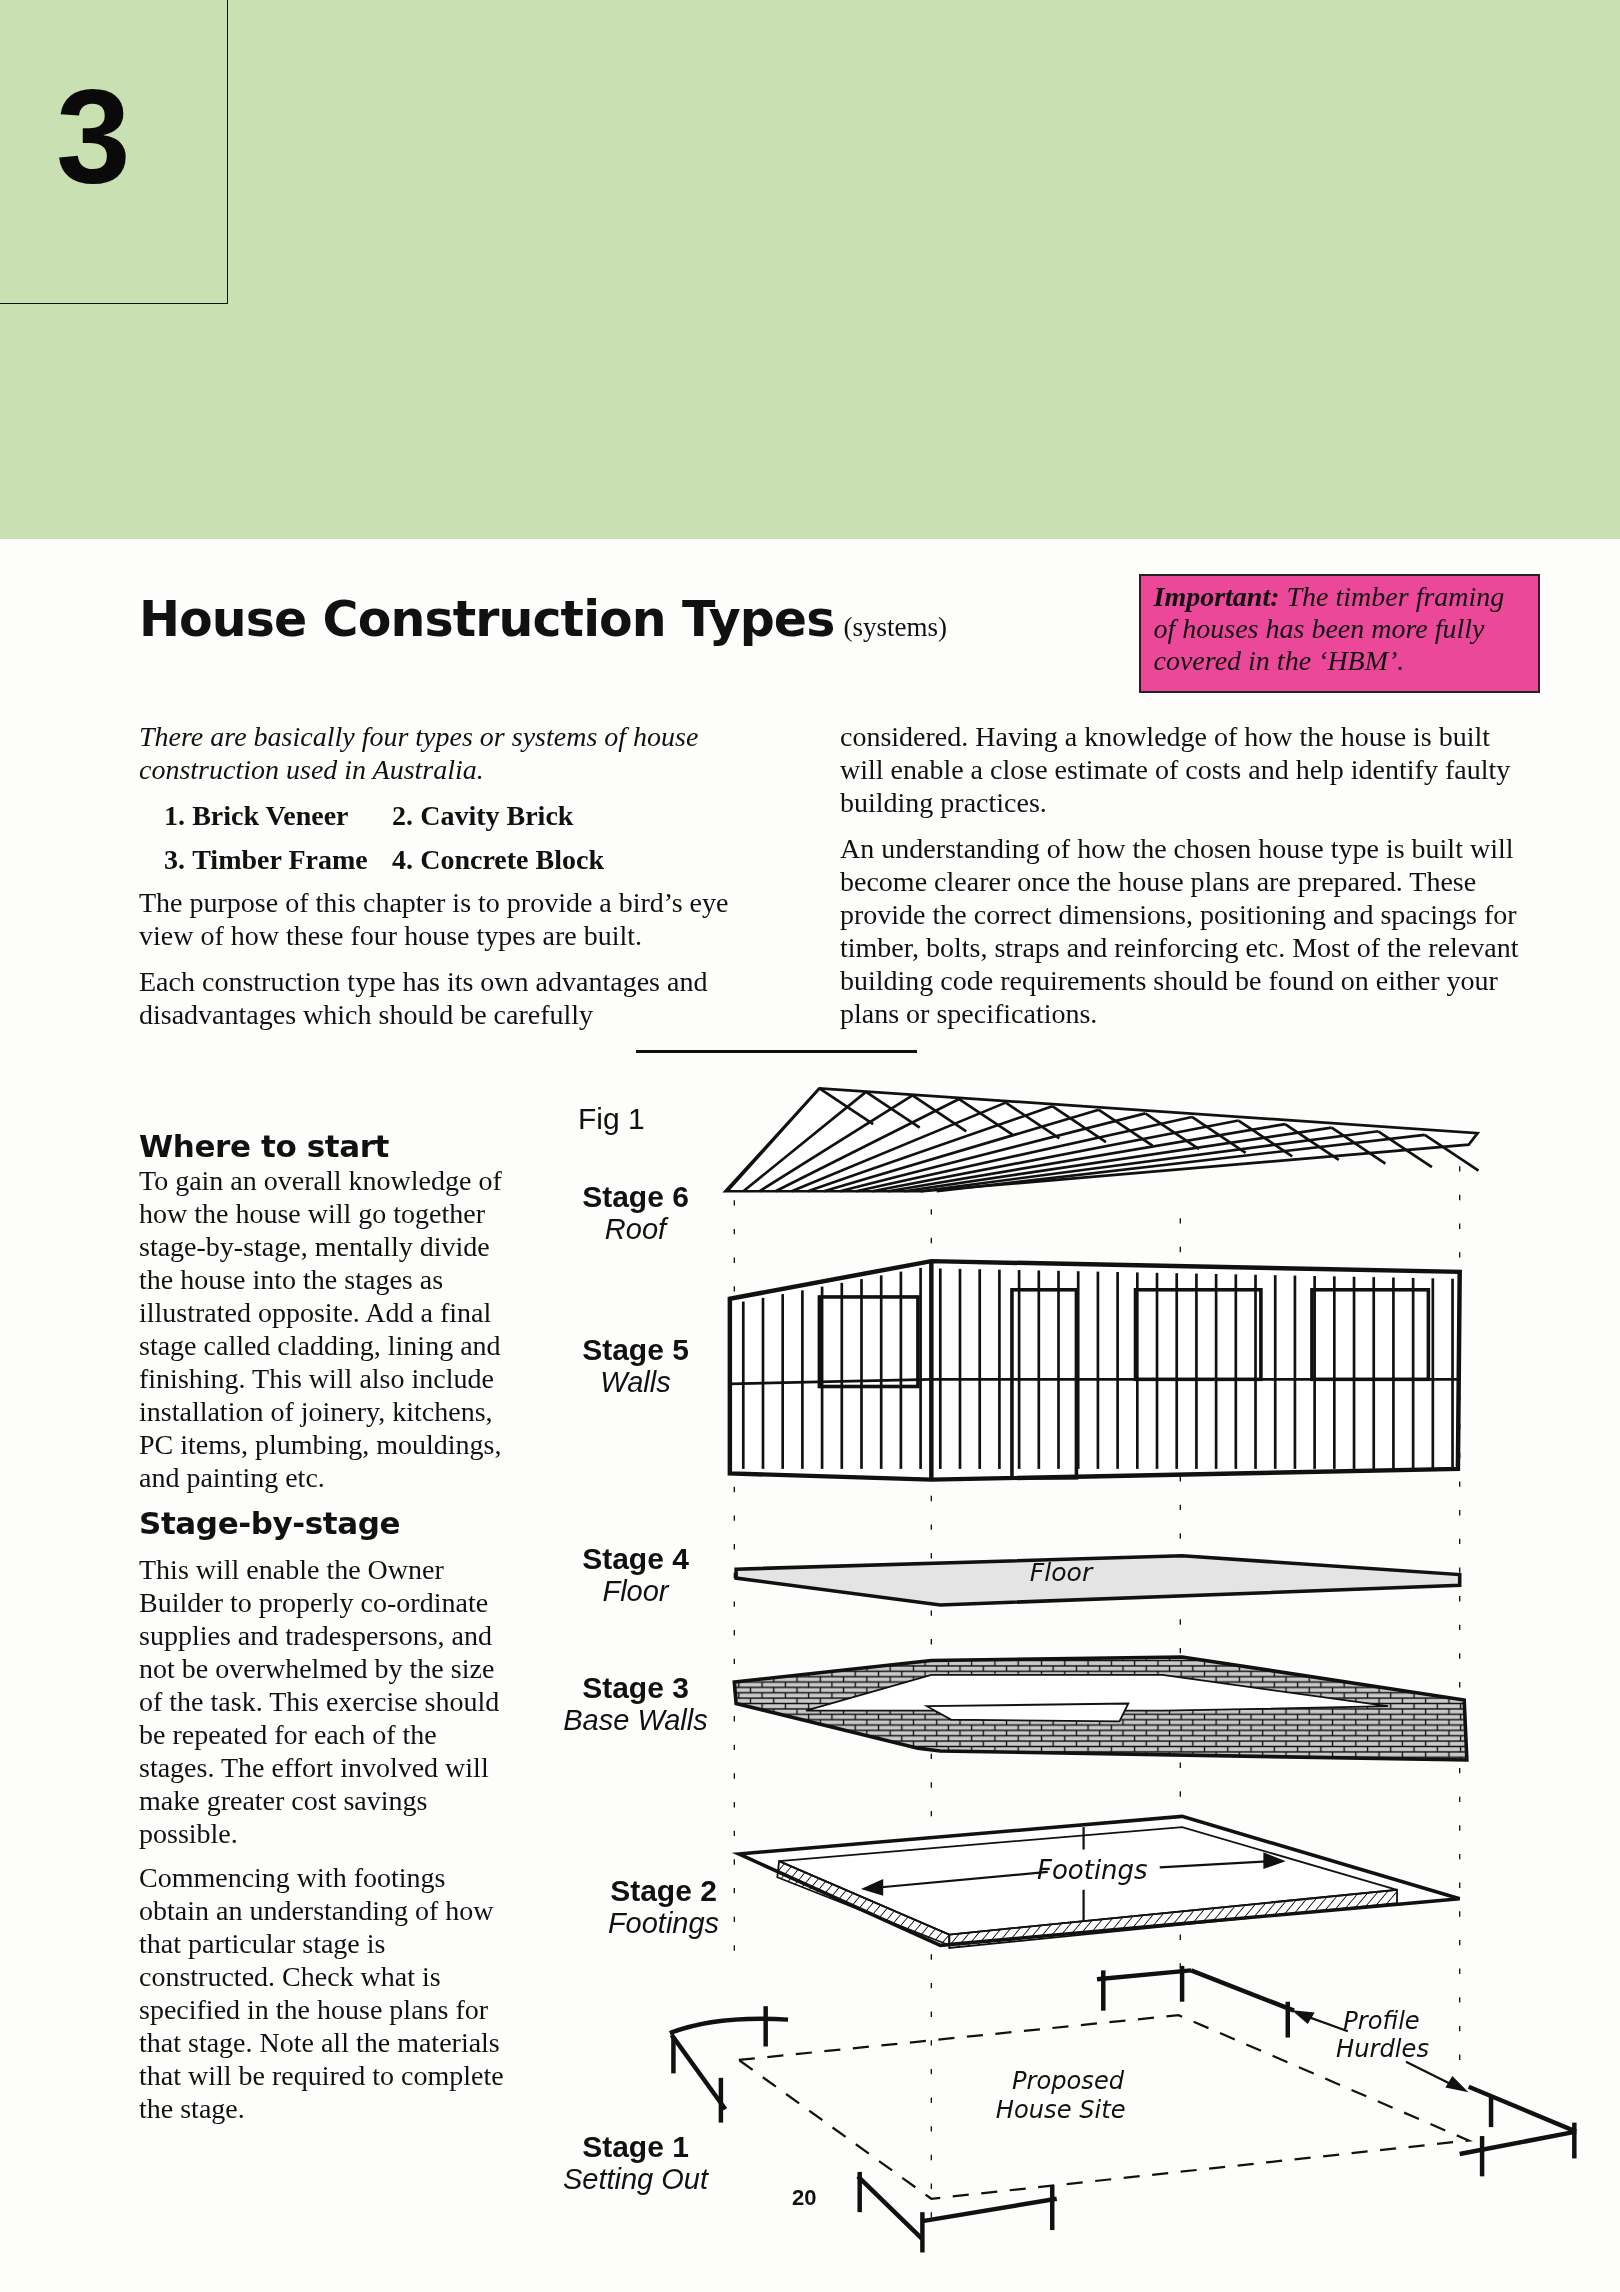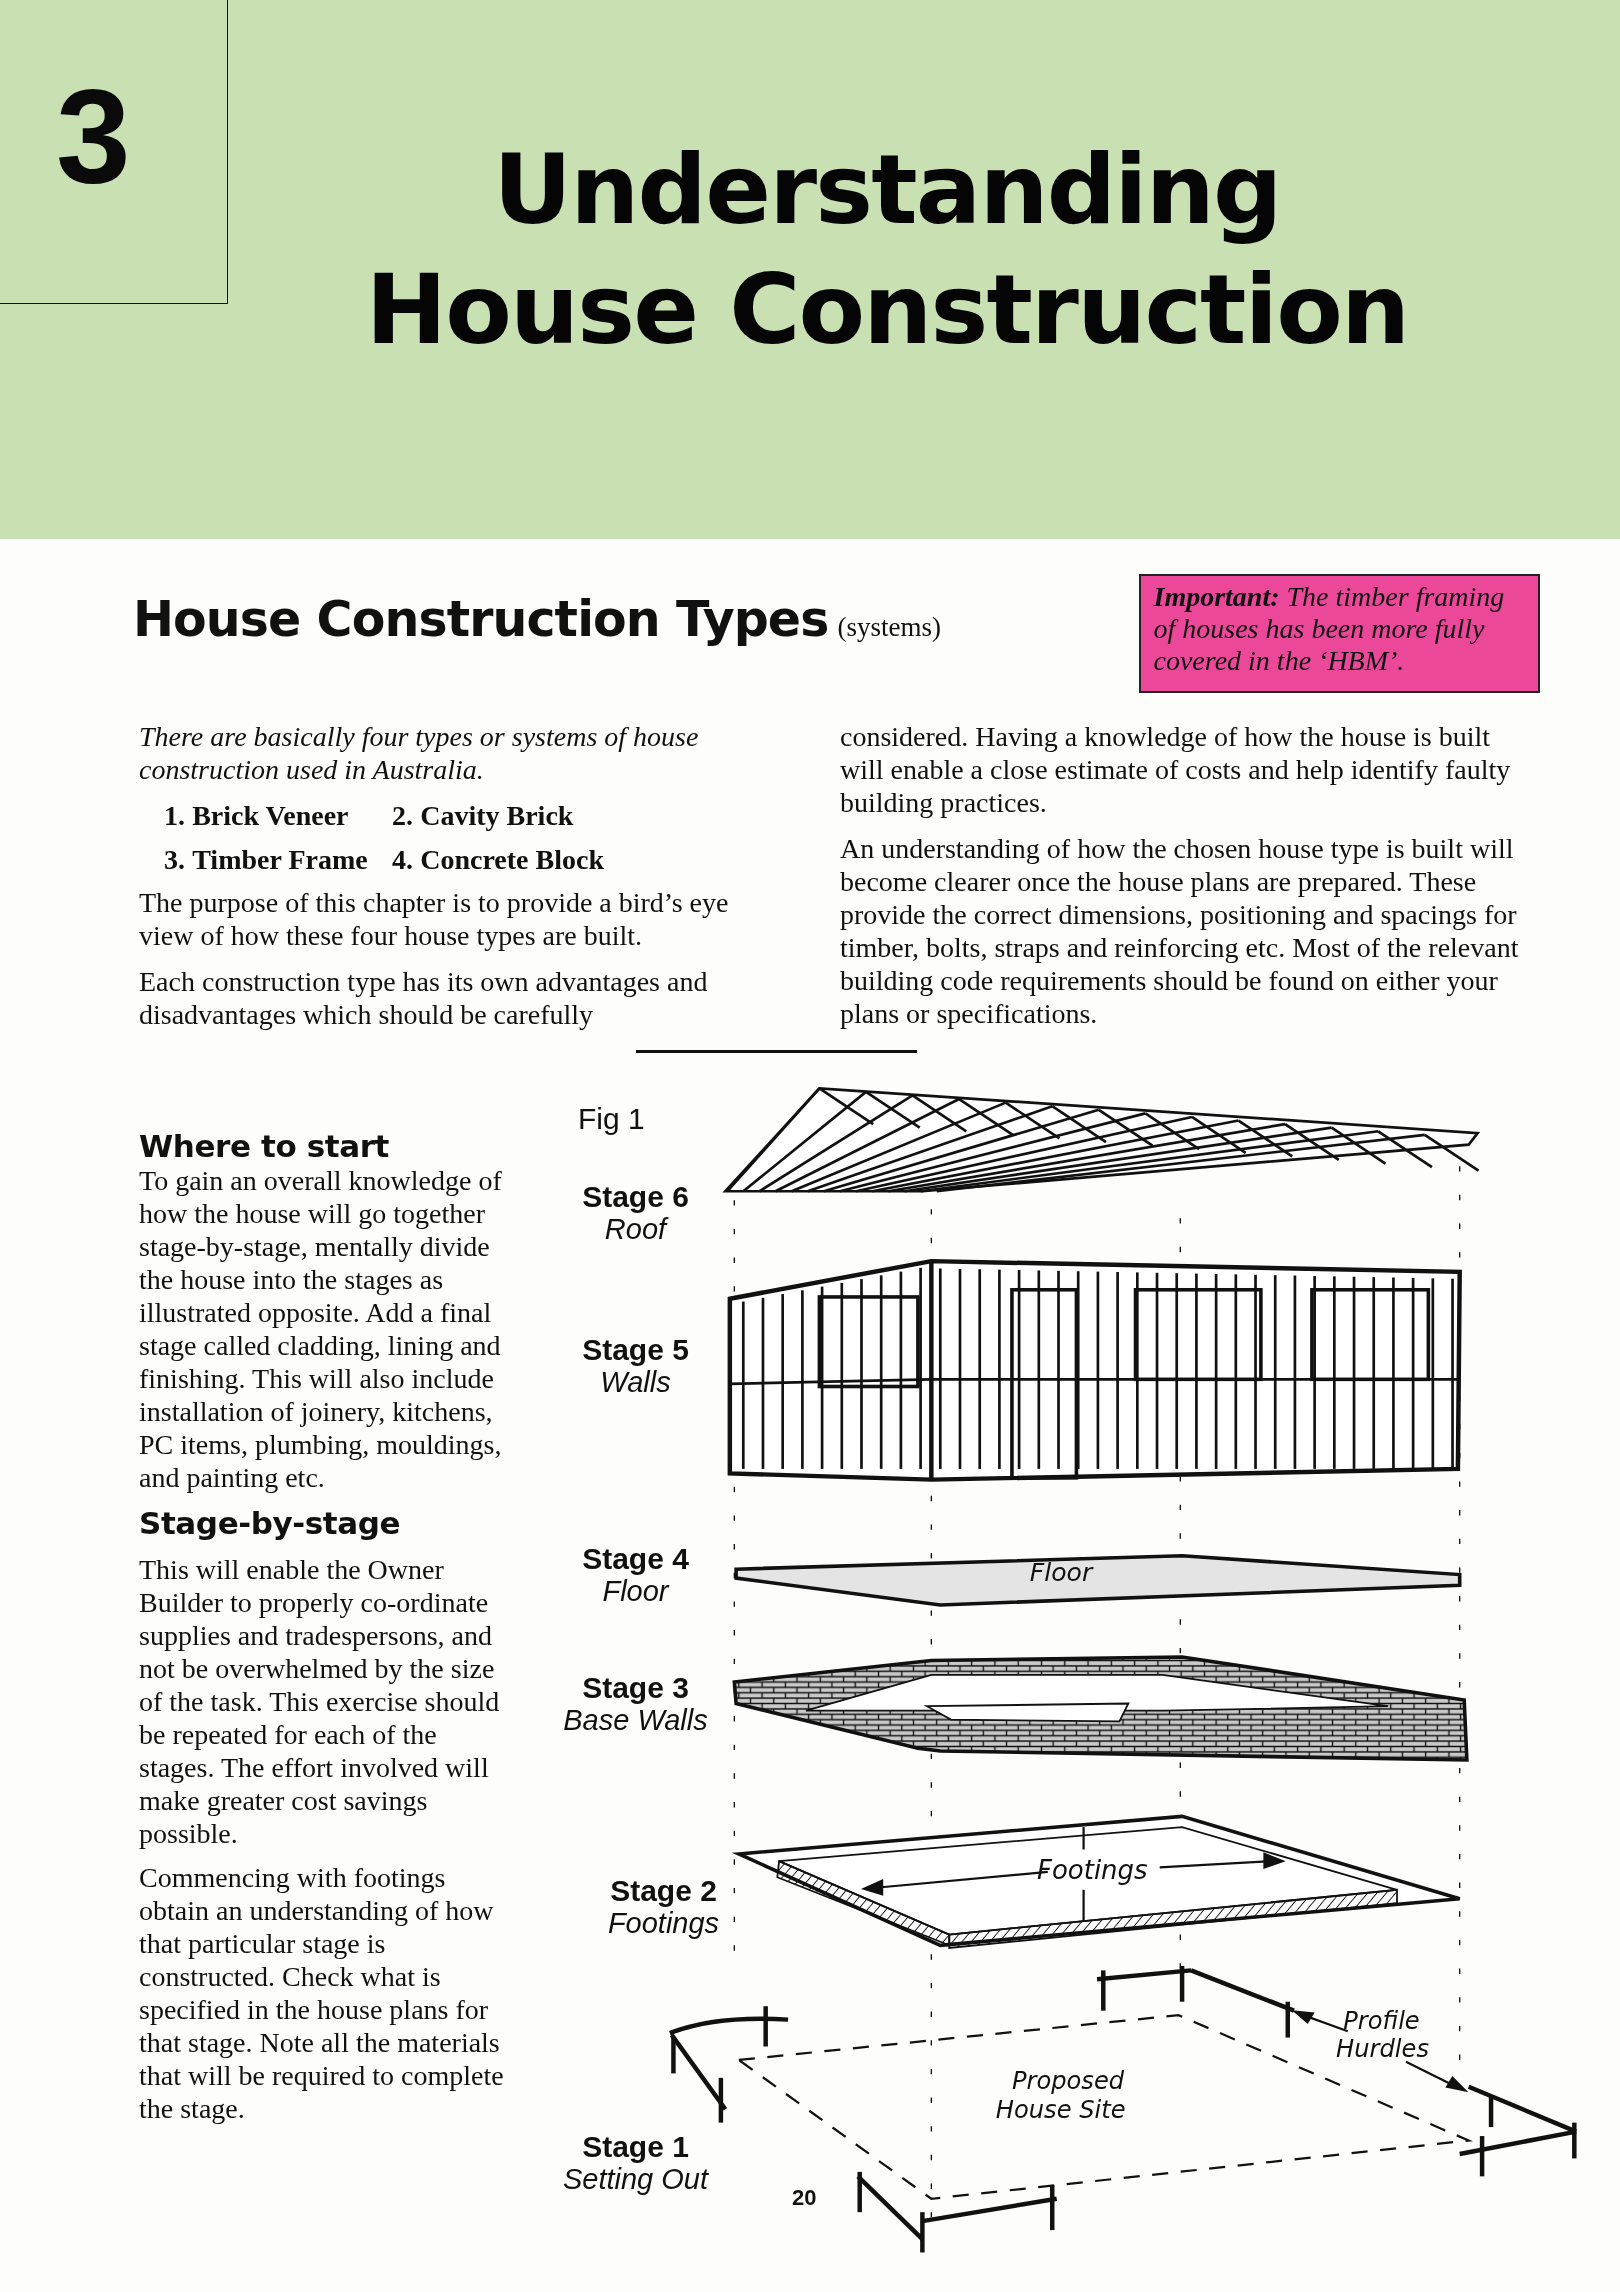--- a/index.html
+++ b/index.html
@@ -19,21 +19,21 @@
   .chapter-num {
     position: absolute; left: 56px; top: 70px; font-family: "Liberation Sans", sans-serif;
     font-weight: bold; font-size: 134px; line-height: 1; color: #0a0a0a;
   }
   .chapter-title {
     position: absolute; left: 269px; top: 130px; width: 1236px; text-align: center;
     font-family: "DejaVu Sans", sans-serif; font-weight: bold; font-size: 97px;
     line-height: 120px; color: #050505; letter-spacing: -1.8px;
   }
   .section-heading {
-    position: absolute; left: 133px; top: 591px;
+    position: absolute; left: 139px; top: 591px;
     font-family: "DejaVu Sans", sans-serif; font-weight: bold; font-size: 49px; color: #111;
     letter-spacing: -0.9px;
   }
   .section-sub { font-family: "Liberation Serif", serif; font-weight: normal; font-size: 27px; letter-spacing: 0; margin-left: 9px; }
   .note-box {
     position: absolute; left: 1139px; top: 574px; width: 401px; height: 119px;
     background: #ec4899; border: 2.7px solid #222; box-sizing: border-box;
     padding: 5.4px 12.5px; font-style: italic; font-size: 28px; line-height: 32px;
   }
   .note-box b { font-style: italic; }
@@ -61,24 +61,20 @@
   .pagenum { position: absolute; left: 792px; top: 2185px; font-family: "Liberation Sans", sans-serif; font-weight: bold; font-size: 22px; }
   svg.illus { position: absolute; left: 0; top: 0; }
   .hand { font-family: "DejaVu Sans", sans-serif; font-style: italic; fill: #111; }
 </style>
 </head>
 <body>
 
 <div class="banner">
   <div class="chapter-box">
     <div class="chapter-num">3</div>
-  </div>
-  <div class="chapter-title">
-    <div>Understanding</div>
-    <div>House Construction</div>
   </div>
 </div>
 
 <div class="section-heading">
   <span>House Construction Types</span><span class="section-sub">(systems)</span>
 </div>
 
 <div class="note-box">
   <b>Important:</b><span> The timber framing of houses has been more fully covered in the ‘HBM’.</span>
 </div>

